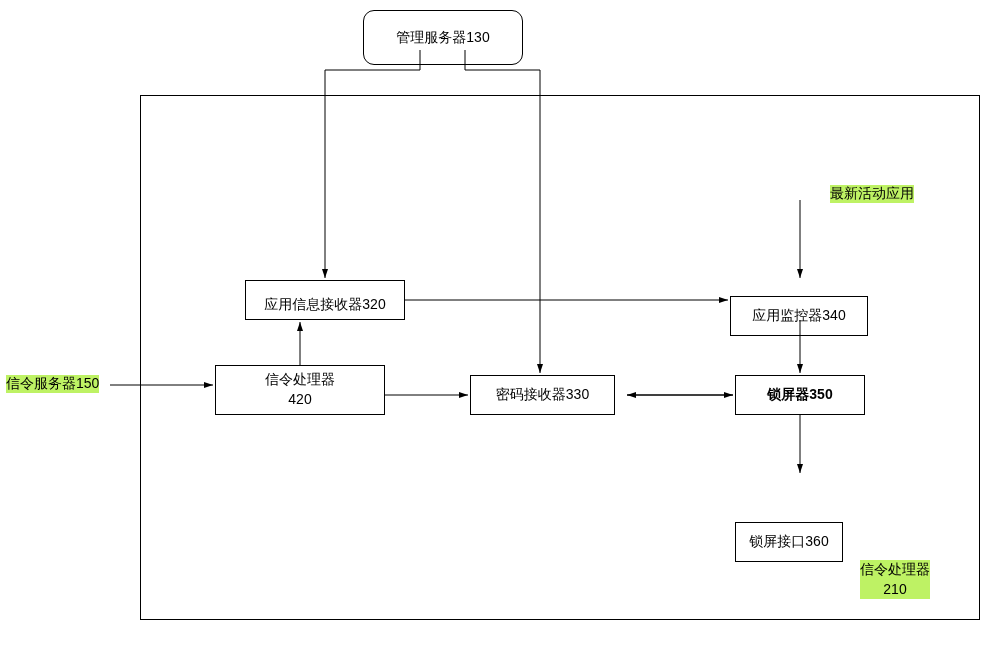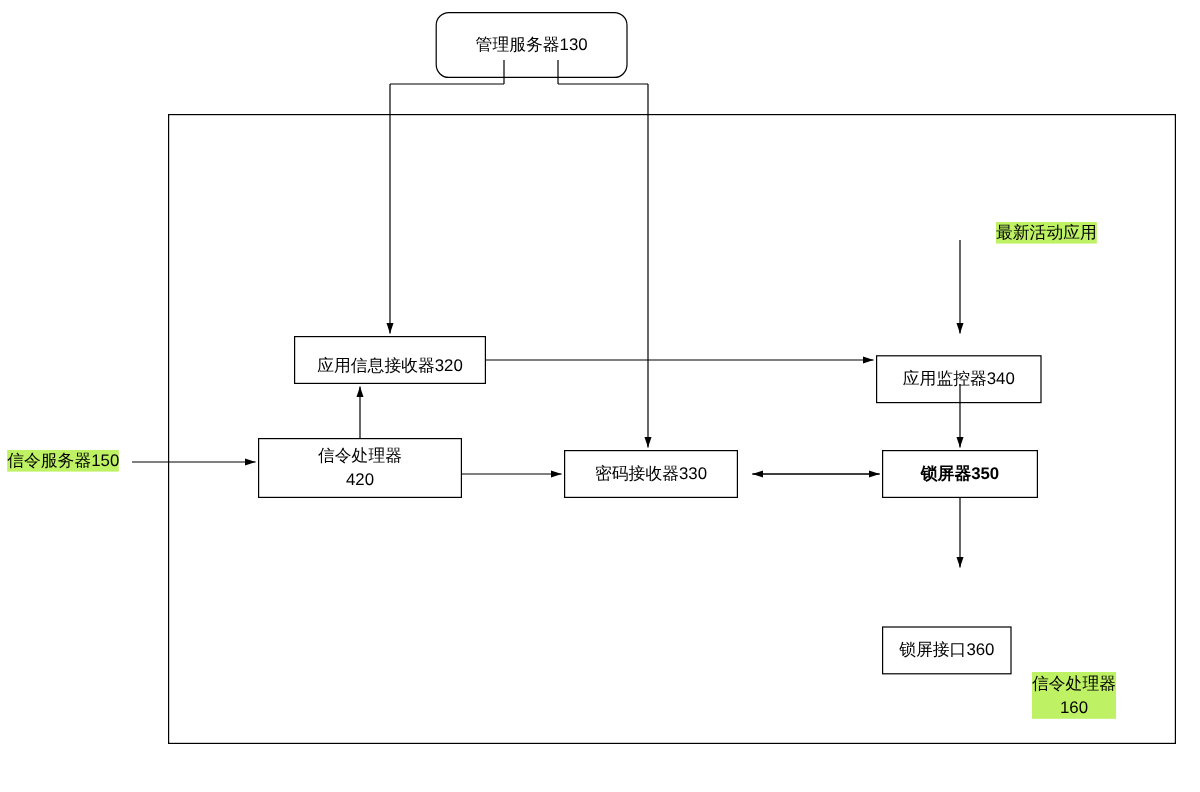--- a/index.html
+++ b/index.html
@@ -55,21 +55,21 @@
 <div class="label" style="left:6px; top:375px;">
   <span>信令服务器150</span>
 </div>
 
 <div class="label" style="left:830px; top:185px;">
   <span>最新活动应用</span>
 </div>
 
 <div class="label multiline" style="left:860px; top:560px; text-align:center;">
   <div>信令处理器</div>
-  <div>160</div>
+  <div>210</div>
 </div>
 
 <div class="box" style="left:245px; top:280px; width:160px; height:40px;align-items:flex-end;">
   <span>应用信息接收器320</span>
 </div>
 
 <div class="box" style="left:730px; top:280px; width:138px; height:40px;margin-top:16px;">
   <span>应用监控器340</span>
 </div>
 

